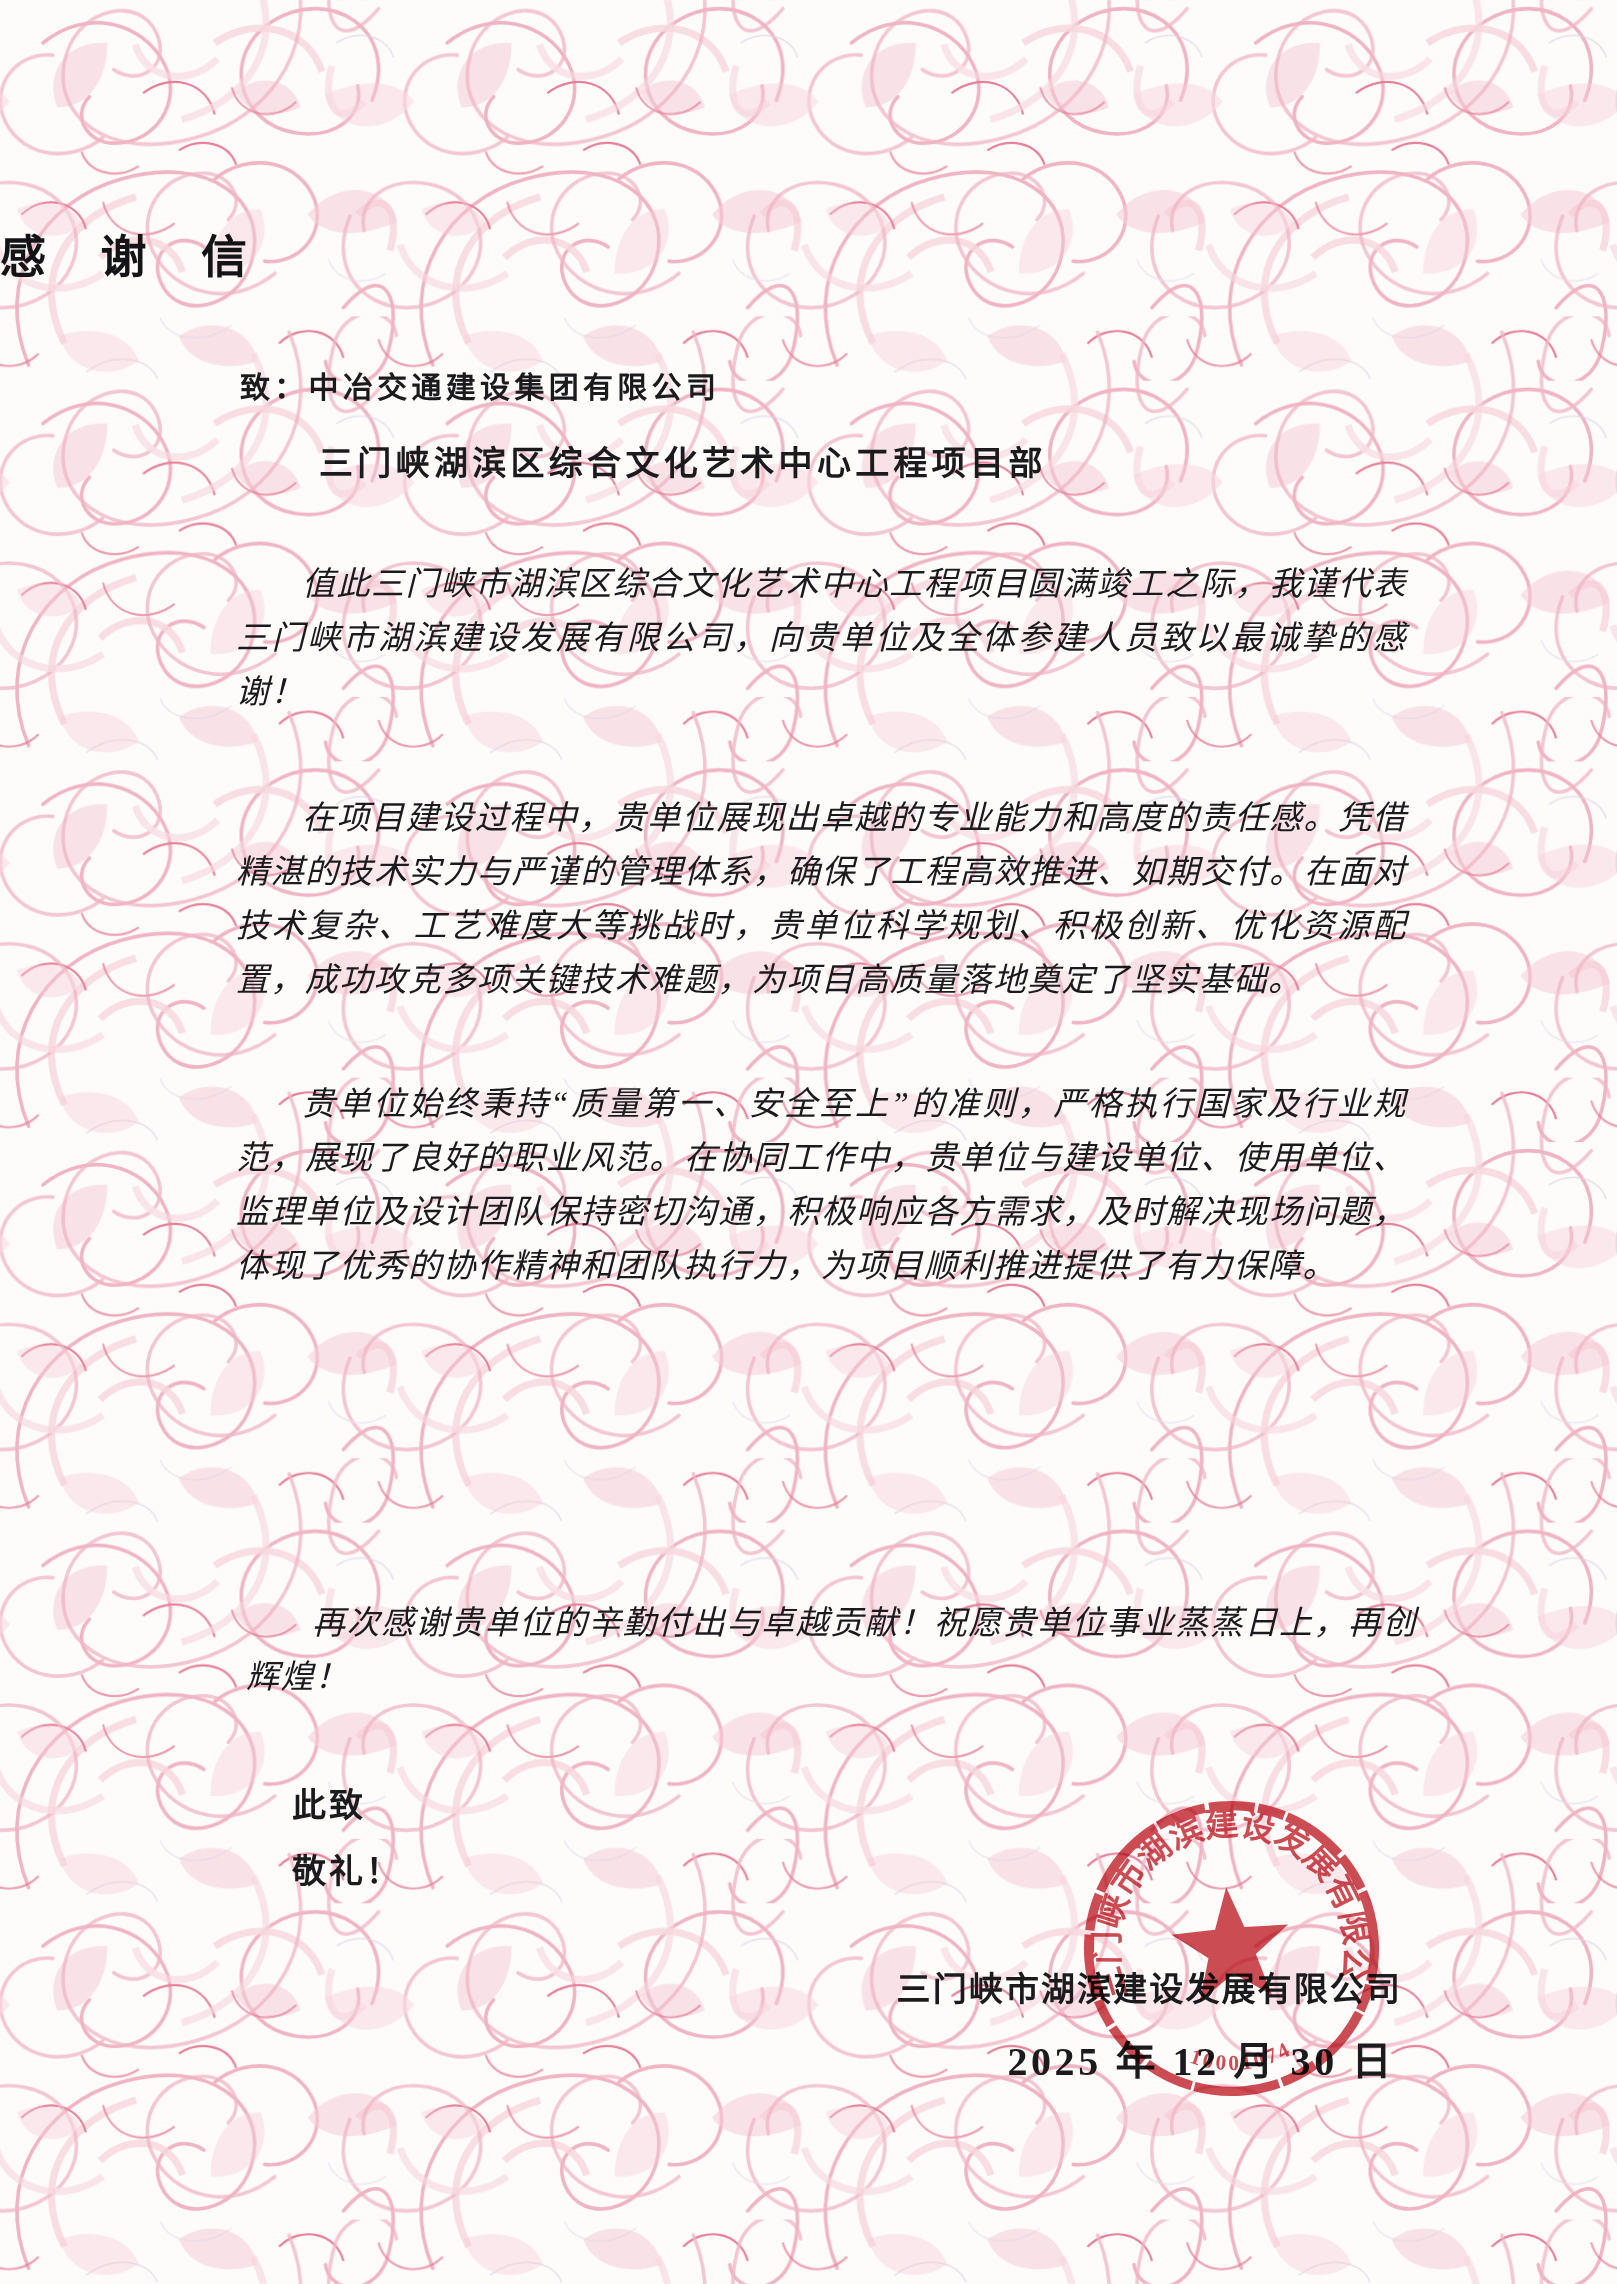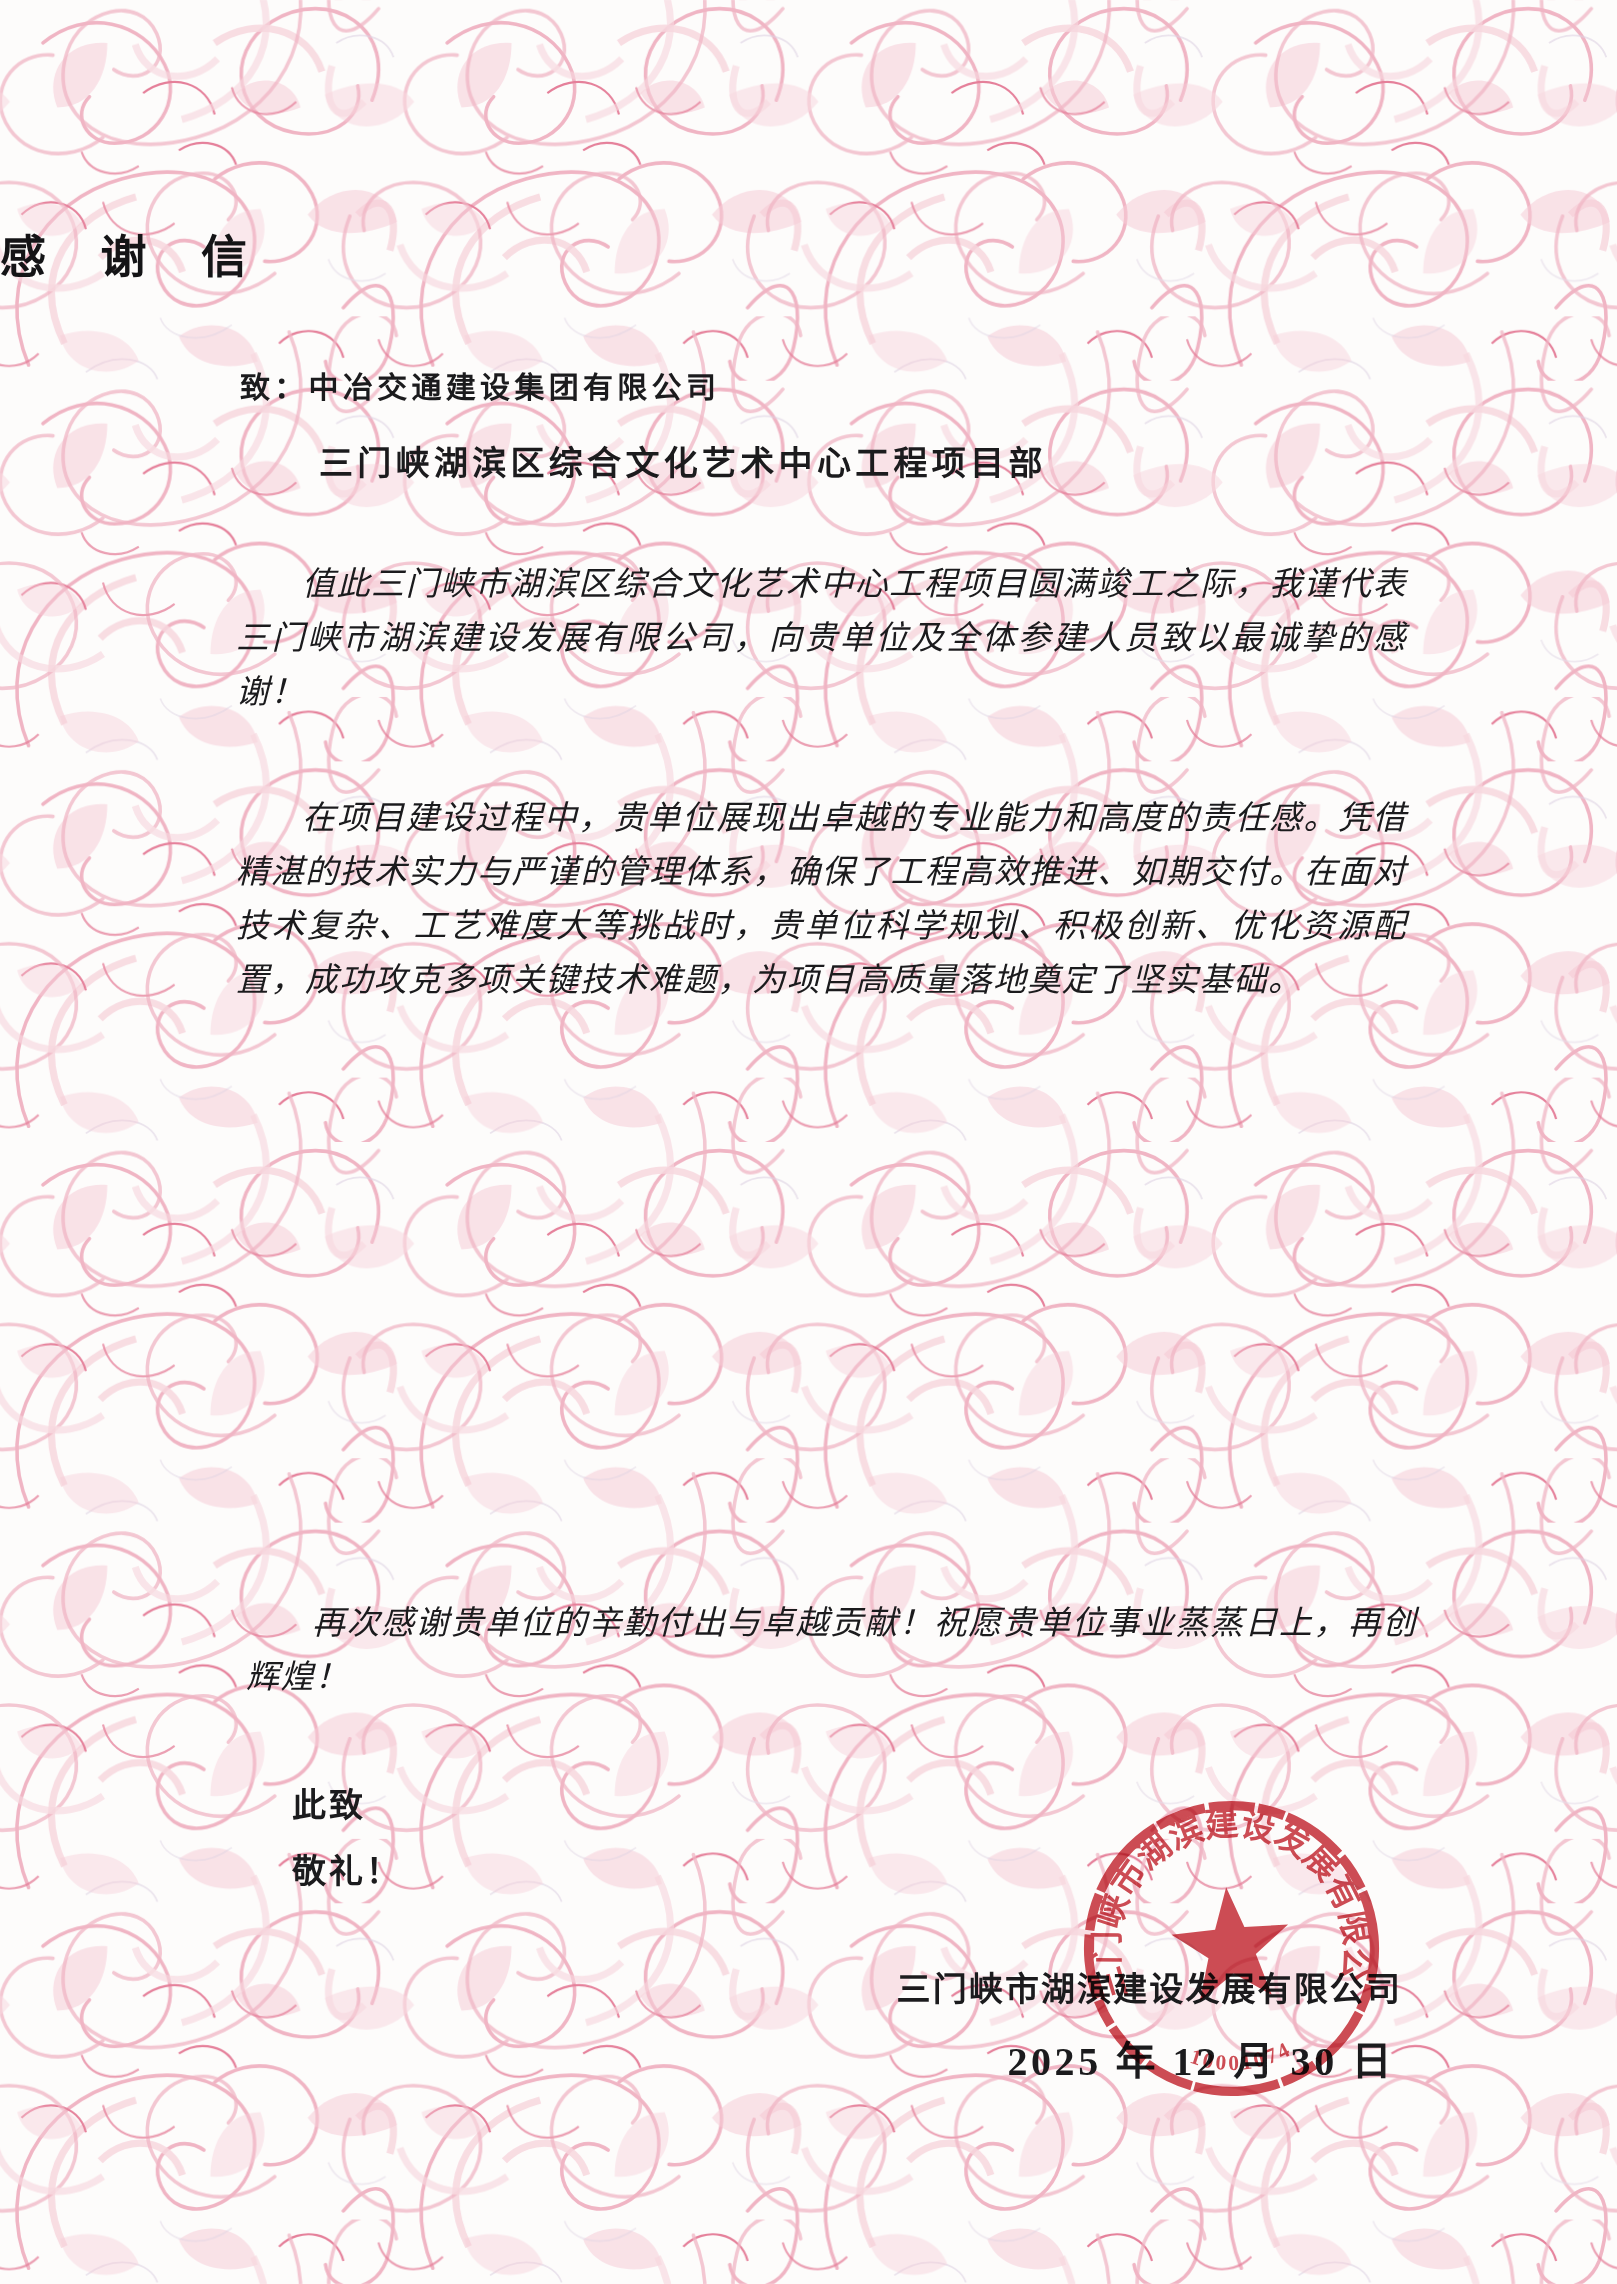--- a/index.html
+++ b/index.html
@@ -112,20 +112,21 @@
     <rect width="2260" height="3192" fill="url(#damaskB)" opacity="0.75"></rect>
   </svg>
 
   <div class="letter-title">感 谢 信</div>
 
   <div class="recipient-1">致：中冶交通建设集团有限公司</div>
   <div class="recipient-2">三门峡湖滨区综合文化艺术中心工程项目部</div>
 
   <p class="para p1">值此三门峡市湖滨区综合文化艺术中心工程项目圆满竣工之际，我谨代表三门峡市湖滨建设发展有限公司，向贵单位及全体参建人员致以最诚挚的感谢！</p>
   <p class="para p2">在项目建设过程中，贵单位展现出卓越的专业能力和高度的责任感。凭借精湛的技术实力与严谨的管理体系，确保了工程高效推进、如期交付。在面对技术复杂、工艺难度大等挑战时，贵单位科学规划、积极创新、优化资源配置，成功攻克多项关键技术难题，为项目高质量落地奠定了坚实基础。</p>
+  <p class="para p3">贵单位始终秉持“质量第一、安全至上”的准则，严格执行国家及行业规范，展现了良好的职业风范。在协同工作中，贵单位与建设单位、使用单位、监理单位及设计团队保持密切沟通，积极响应各方需求，及时解决现场问题，体现了优秀的协作精神和团队执行力，为项目顺利推进提供了有力保障。</p>
   <p class="para p5">再次感谢贵单位的辛勤付出与卓越贡献！祝愿贵单位事业蒸蒸日上，再创辉煌！</p>
 
   <div class="salute s1">此致</div>
   <div class="salute s2">敬礼！</div>
 
   <div class="sig-company">三门峡市湖滨建设发展有限公司</div>
   <div class="sig-date">2025 年 12 月 30 日</div>
 
   <div class="seal">
     <svg xmlns="http://www.w3.org/2000/svg" width="313" height="313" viewBox="-219 -219 438 438" aria-hidden="true">

